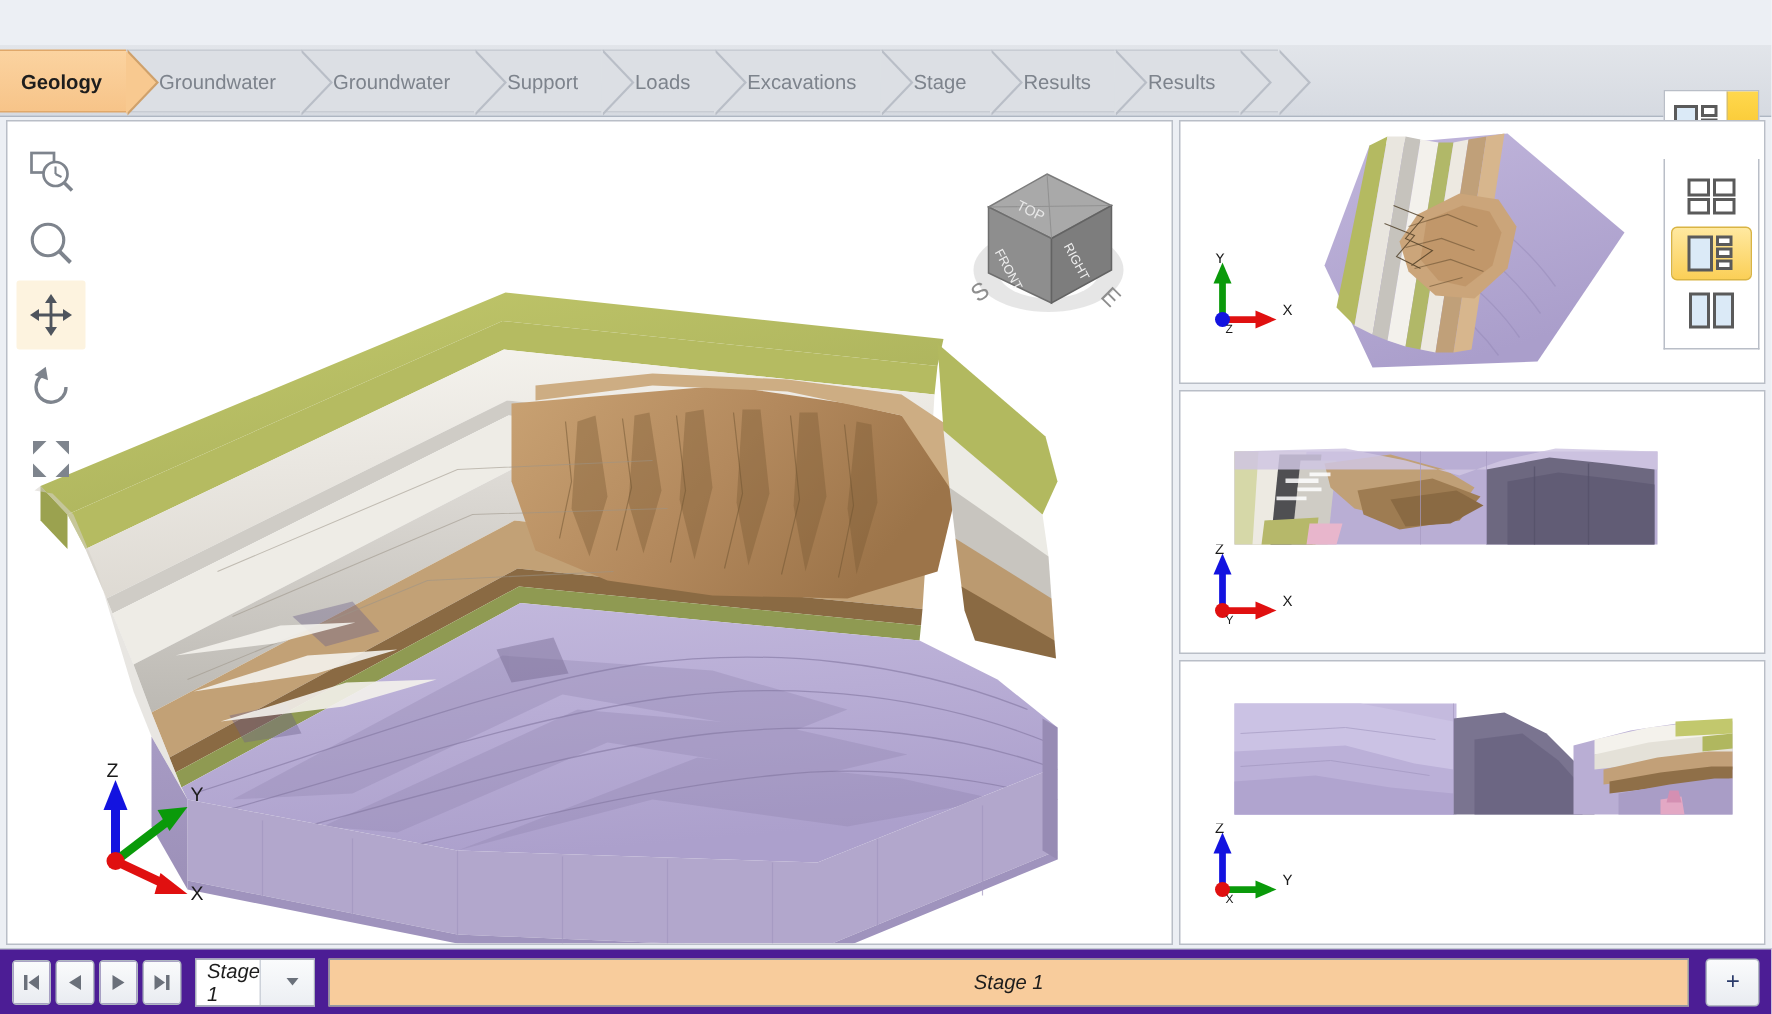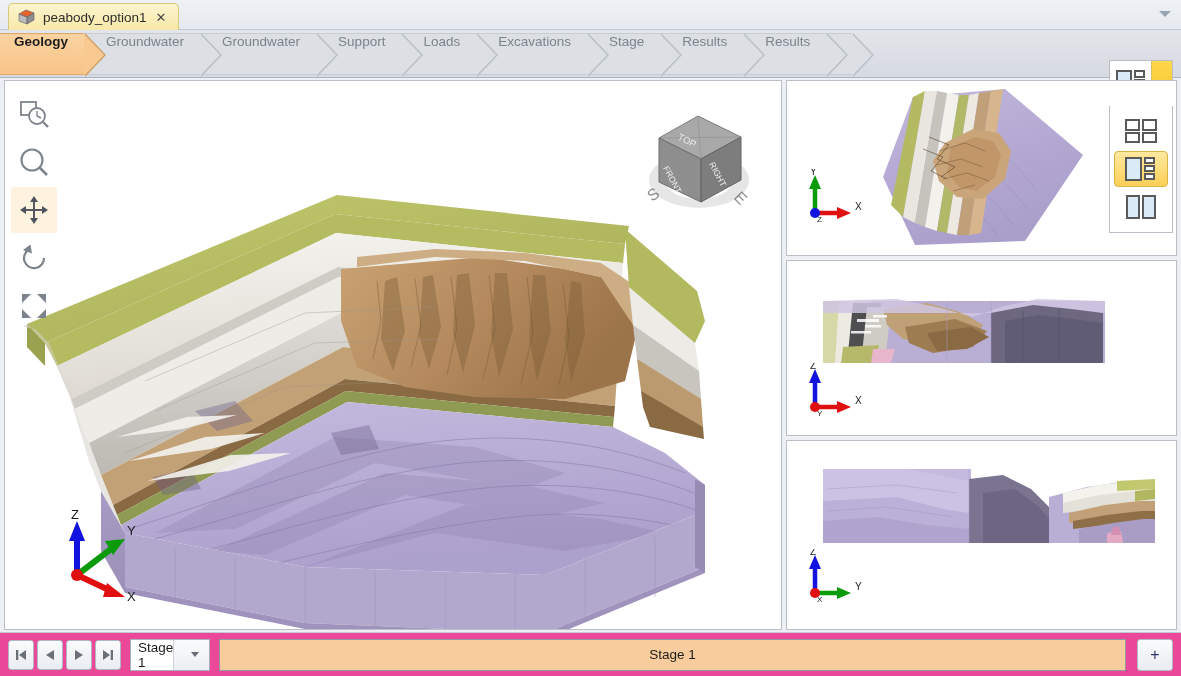--- a/index.html
+++ b/index.html
@@ -44,21 +44,21 @@
     position: absolute; left: 0; top: 30px; width: 1181px; height: 48px;
     background: linear-gradient(#e2e5ea, #d6dae1);
     border-bottom: 1px solid #aeb6c2;
   }
   .wf-strip {
     position: absolute; left: 0; top: 3px; height: 42px;
     display: flex; align-items: stretch;
   }
   .wf {
     position: relative;
-    display: flex; align-items: flex-start; justify-content: center;
+    display: flex; align-items: center; justify-content: center;
     height: 42px; padding: 0 16px 0 22px;
     font-size: 13.5px; color: #7d838c;
     background: #dcdfe4;
     border-top: 1px solid #c8ccd3;
     border-bottom: 1px solid #c8ccd3;
     cursor: pointer; white-space: nowrap;
   }
   .wf:first-child { padding-left: 14px; }
   
   .wf::after {
@@ -167,22 +167,22 @@
   .navcube {
     position: absolute; right: 20px; top: 25px;
     width: 120px; height: 120px; z-index: 6;
   }
   
   .triad { position: absolute; z-index: 6; }
 
   
   .stagebar {
     position: absolute; left: 0; bottom: 0; width: 1181px; height: 44px;
-    background: #ec4899; border-top: 1px solid #c3c9d2;
-    display: flex; align-items: center; padding: 0 8px; gap: 3px;
+    background: #4c1d95; border-top: 1px solid #c3c9d2;
+    display: flex; align-items: center; padding: 0 8px; gap: 3px; font-style: italic;
   }
   .nav-btn {
     width: 26px; height: 30px;
     background: linear-gradient(#fafbfc, #e9ecf1);
     border: 1px solid #b0b7c2; border-radius: 3px;
     display: flex; align-items: center; justify-content: center;
     cursor: pointer;
   }
   .stage-select {
     margin-left: 6px; height: 32px; width: 80px;
@@ -213,37 +213,20 @@
     border: 1px solid #b0b7c2; border-radius: 3px;
     display: flex; align-items: center; justify-content: center;
     font-size: 16px; color: #2a3a6a; cursor: pointer;
   }
 </style>
 </head>
 <body>
 
 <div id="app">
 
-  <div class="titlebar">
-    <div class="doctab">
-      <span class="doctab-icon">
-        <svg width="19" height="17" viewBox="0 0 19 17">
-          <polygon points="2,5 9,1 17,4 10,8" fill="#e8622c"></polygon>
-          <polygon points="2,5 10,8 10,15 2,12" fill="#bcbcbc"></polygon>
-          <polygon points="10,8 17,4 17,11 10,15" fill="#8e8e8e"></polygon>
-          <polygon points="2,5 9,1 17,4 10,8" fill="none" stroke="#6b6b6b" stroke-width="0.7"></polygon>
-          <polygon points="2,5 10,8 10,15 2,12" fill="none" stroke="#6b6b6b" stroke-width="0.7"></polygon>
-          <polygon points="10,8 17,4 17,11 10,15" fill="none" stroke="#6b6b6b" stroke-width="0.7"></polygon>
-        </svg>
-      </span>
-      <span class="doctab-label">peabody_option1</span>
-      <span class="doctab-close">✕</span>
-    </div>
-    <div class="titlebar-chevron"></div>
-  </div>
 
   <div class="ribbon">
     <div class="wf-strip">
       <div class="wf active">
         <span>Geology</span>
       </div>
       <div class="wf">
         <span>Groundwater</span>
       </div>
       <div class="wf">

